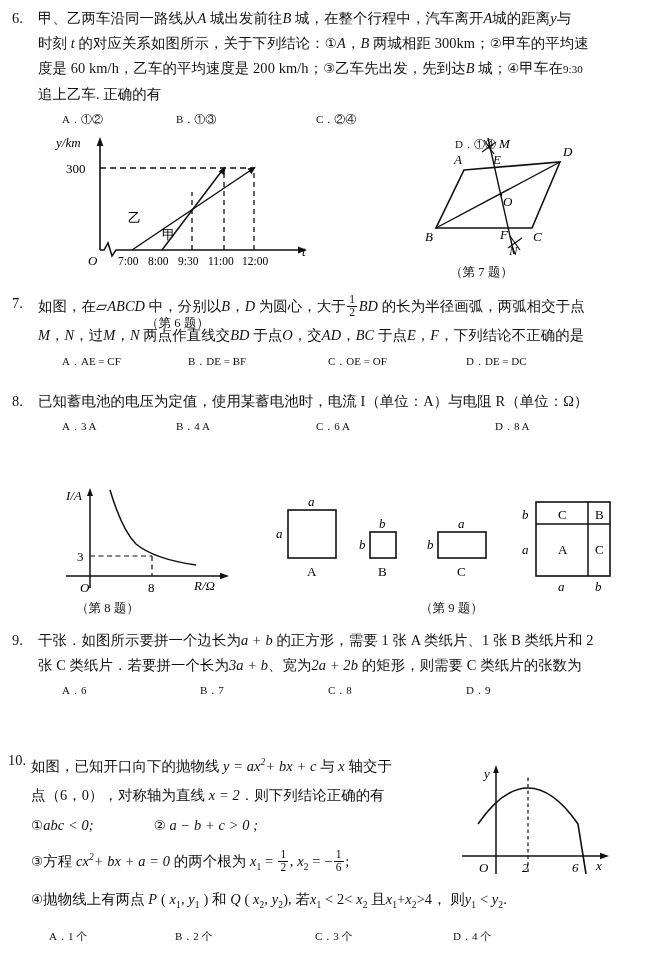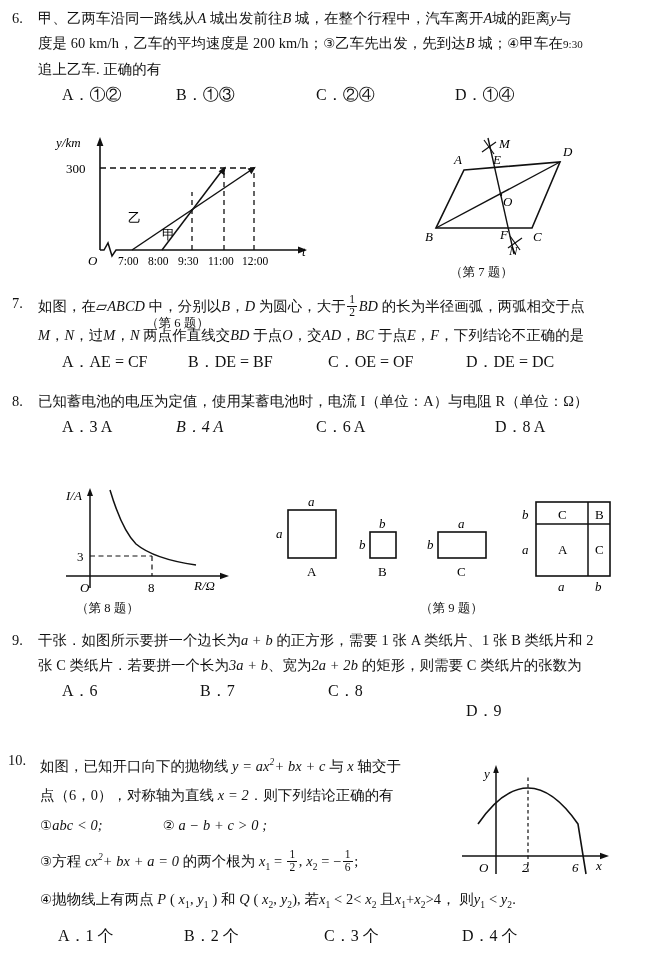--- a/index.html
+++ b/index.html
@@ -38,39 +38,39 @@
   .qnum {
     position: absolute;
     left: 12px;
     font-size: 14.4px;
     line-height: 25px;
   }
   .qbody {
     margin-left: 38px;
     padding-right: 6px;
   }
-  .qbody-wide { margin-left: 40px; }
+  .qbody-wide { margin-left: 31px; }
 
   i, .it { font-style: italic; font-family: "Liberation Serif", serif; }
 
   
   .opts {
     position: relative;
     height: 25px;
   }
   .opt {
     position: absolute;
-    font-size: 16px;
+    font-size: 11px;
     line-height: 25px;
     white-space: nowrap;
   }
   .opt-a { left: 62px; }
   .opt-b { left: 200px; }
   .opt-c { left: 340px; }
-  .opt-d { left: 478px; }
+  .opt-d { left: 478px; margin-top: 25px; }
 
   
   .circ { font-family: "DejaVu Sans", sans-serif; font-size: 13.5px; }
 
   
   .frac {
     display: inline-block;
     vertical-align: -0.52em;
     text-align: center;
     font-size: 11.5px;
@@ -103,20 +103,21 @@
 </style>
 </head>
 <body>
 
 <div class="page">
 
   <div class="q" style="top:6px;">
     <span class="qnum">6.</span>
     <div class="qbody">
       <span class="qline"><span>甲、乙两车沿同一路线从</span><i>A</i> <span>城出发前往</span><i>B</i> <span>城，在整个行程中，汽车离开</span><i>A</i><span>城的距离</span><i>y</i><span>与</span></span>
+      <span class="qline"><span>时刻</span> <i>t</i> <span>的对应关系如图所示，关于下列结论：</span><span class="circ">①</span><i>A</i><span>，</span><i>B</i> <span>两城相距 300km；</span><span class="circ">②</span><span>甲车的平均速</span></span>
       <span class="qline"><span>度是 60 km/h，乙车的平均速度是 200 km/h；</span><span class="circ">③</span><span>乙车先出发，先到达</span><i>B</i> <span>城；</span><span class="circ">④</span><span>甲车在</span><span style="font-size:11px;">9:30</span></span>
       <span class="qline">追上乙车. 正确的有</span>
       <div class="opts">
         <span class="opt opt-a" style="left:24px;">A．①②</span>
         <span class="opt opt-b" style="left:138px;">B．①③</span>
         <span class="opt opt-c" style="left:278px;">C．②④</span>
         <span class="opt opt-d" style="left:417px;">D．①④</span>
       </div>
     </div>
   </div>
@@ -200,21 +201,21 @@
       </div>
     </div>
   </div>
 
   <div class="q" style="top:389px;">
     <span class="qnum">8.</span>
     <div class="qbody">
       <span class="qline">已知蓄电池的电压为定值，使用某蓄电池时，电流 I（单位：A）与电阻 R（单位：Ω）</span>
       <div class="opts">
         <span class="opt" style="left:24px;">A．3 A</span>
-        <span class="opt" style="left:138px;font-style:italic;">B．4 A</span>
+        <span class="opt" style="left:138px;">B．4 A</span>
         <span class="opt" style="left:278px;">C．6 A</span>
         <span class="opt" style="left:417px;margin-left:40px;">D．8 A</span>
       </div>
     </div>
   </div>
 
   <div class="fig" style="left:44px; top:488px;">
     <svg width="200" height="106" viewBox="0 0 200 106">
       <line x1="46" y1="100" x2="46" y2="4" stroke="#111" stroke-width="1.5"></line>
       <polygon points="46,0 43,8 49,8" fill="#111"></polygon>
@@ -268,21 +269,21 @@
 
   <div class="q" style="top:628px;">
     <span class="qnum">9.</span>
     <div class="qbody">
       <span class="qline"><span>干张．如图所示要拼一个边长为</span><i>a + b</i> <span>的正方形，需要 1 张 A 类纸片、1 张 B 类纸片和 2</span></span>
       <span class="qline"><span>张 C 类纸片．若要拼一个长为</span><i>3a + b</i><span>、宽为</span><i>2a + 2b</i> <span>的矩形，则需要 C 类纸片的张数为</span></span>
       <div class="opts">
         <span class="opt" style="left:24px;">A．6</span>
         <span class="opt" style="left:162px;">B．7</span>
         <span class="opt" style="left:290px;">C．8</span>
-        <span class="opt" style="left:428px;margin-top:20px;">D．9</span>
+        <span class="opt" style="left:428px;">D．9</span>
       </div>
     </div>
   </div>
 
   <div class="q" style="top:748px;">
     <span class="qnum" style="left:8px;">10.</span>
     <div class="qbody qbody-wide">
       <span class="qline" style="line-height:28px;"><span>如图，已知开口向下的抛物线</span> <i>y = ax</i><sup class="sq">2</sup><i>+ bx + c</i> <span>与</span> <i>x</i> <span>轴交于</span></span>
       <span class="qline" style="line-height:30px;"><span>点（6，0），对称轴为直线</span> <i>x = 2</i><span>．则下列结论正确的有</span></span>
       <span class="qline" style="line-height:30px;"><span class="circ">①</span><i>abc &lt; 0;</i><span style="display:inline-block;width:60px;"></span><span class="circ">②</span> <i>a − b + c &gt; 0 ;</i></span>

